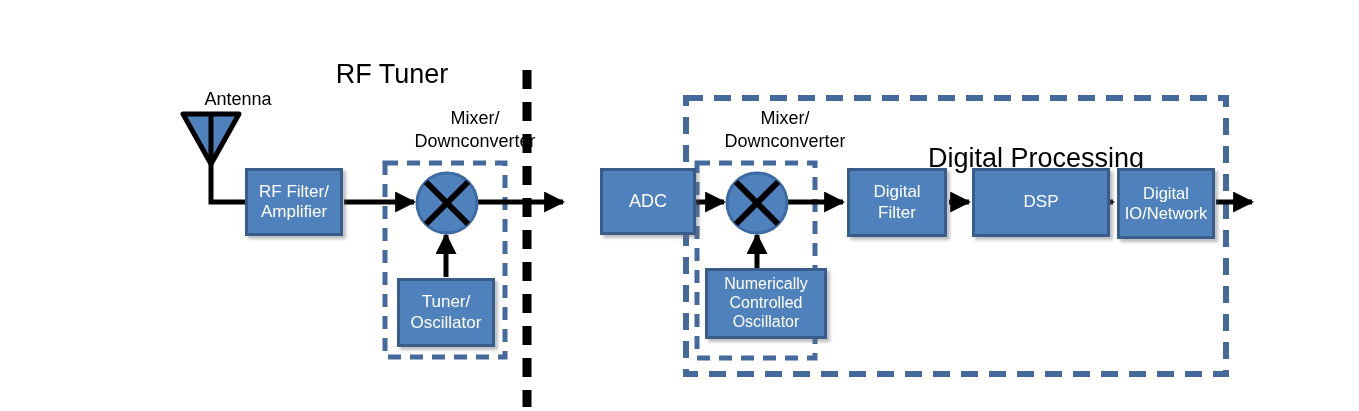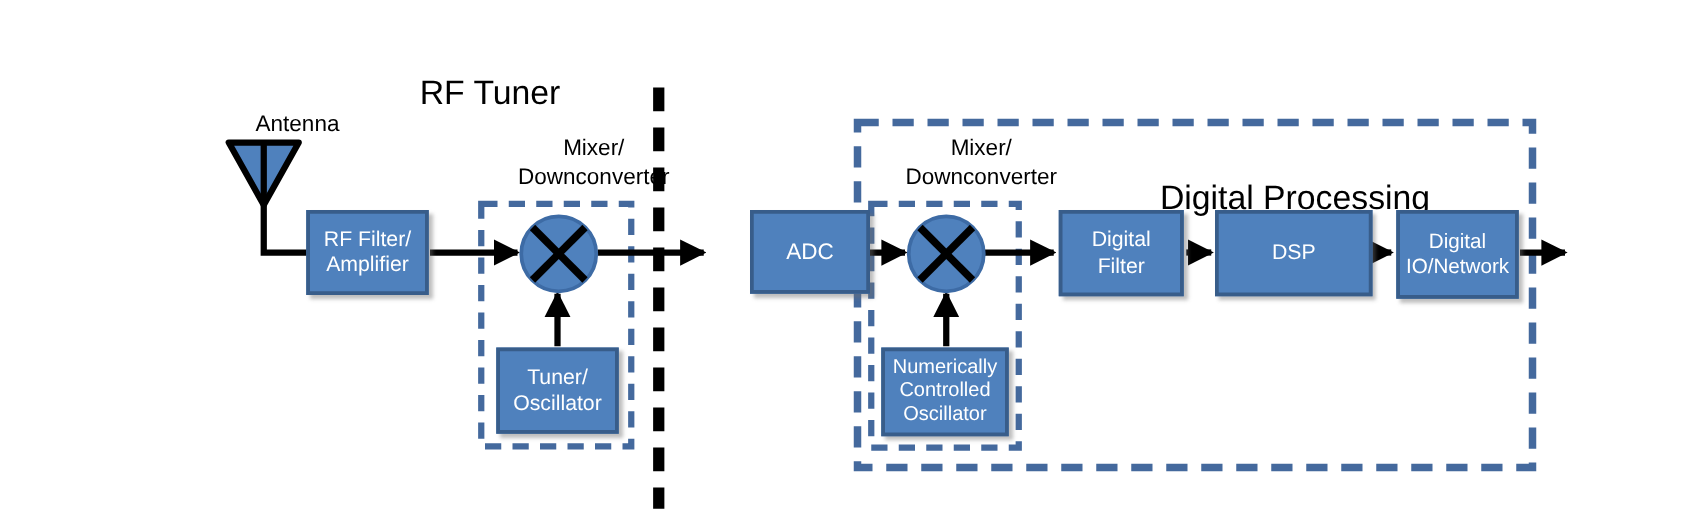--- a/index.html
+++ b/index.html
@@ -107,25 +107,25 @@
 Downconverter</div>
 
   <div class="box" style="left:245px; top:168px; width:98px; height:68px;">RF Filter/
 Amplifier</div>
 
   <div class="box" style="left:397px; top:278px; width:98px; height:69px;">Tuner/
 Oscillator</div>
 
   <div class="box" style="left:600px; top:168px; width:96px; height:67px; font-size:18px;">ADC</div>
 
-  <div class="box" style="left:705px; top:278px; width:102px; height:71px; font-size:16px;">Numerically
+  <div class="box" style="left:705px; top:268px; width:122px; height:71px; font-size:16px;">Numerically
 Controlled
 Oscillator</div>
 
   <div class="box" style="left:847px; top:168px; width:100px; height:69px;">Digital
 Filter</div>
 
-  <div class="box" style="left:972px; top:168px; width:126px; height:69px;">DSP</div>
+  <div class="box" style="left:972px; top:168px; width:138px; height:69px;">DSP</div>
 
   <div class="box" style="left:1117px; top:168px; width:98px; height:71px; font-size:16.5px;">Digital
 IO/Network</div>
 
 </div>
 
 </body></html>

